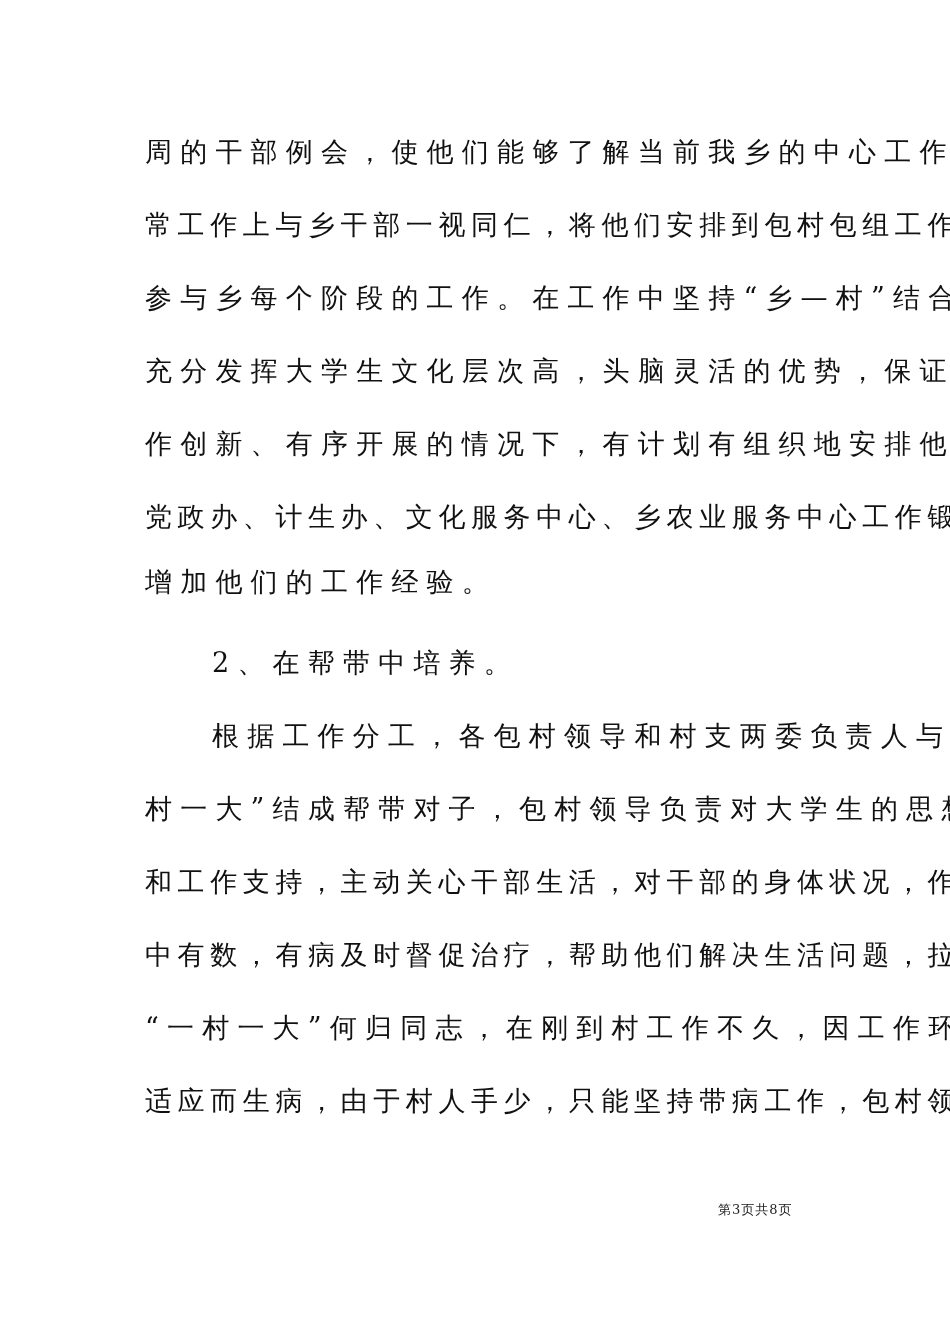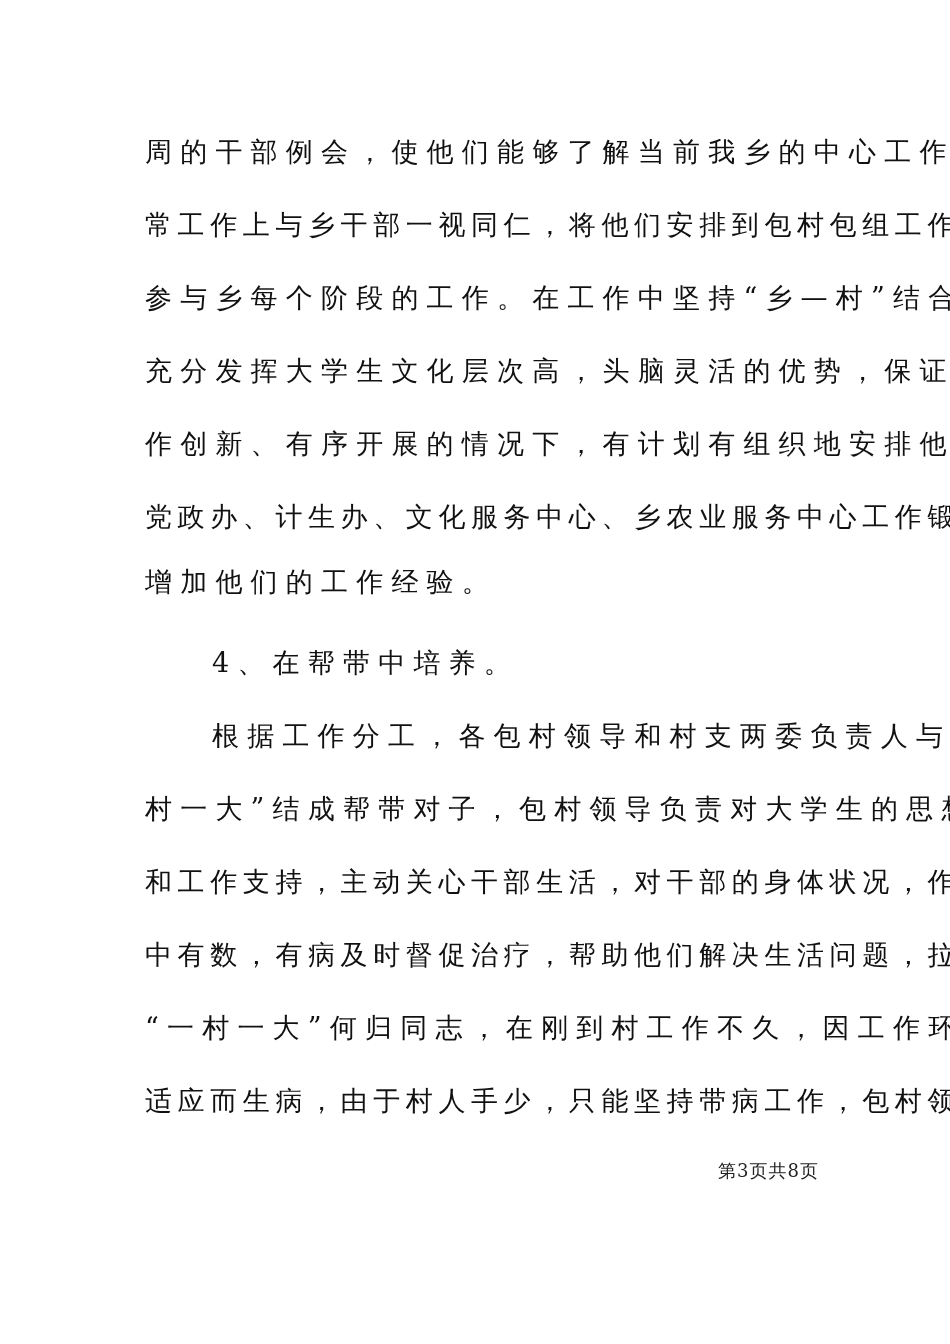--- a/index.html
+++ b/index.html
@@ -29,40 +29,40 @@
       font-size: 27px;
       line-height: 34px;
       white-space: nowrap;
       letter-spacing: 8.2px;
     }
     .line.indent { left: 212px; width: 603px; }
     .line.tight { letter-spacing: 5.6px; }
     .footer {
       position: absolute;
       left: 718px;
-      top: 1161px;
-      font-size: 18px;
+      top: 1200px;
+      font-size: 13px;
       line-height: 20px;
       color: #222;
       letter-spacing: 1px;
       font-family: "DejaVu Serif", serif;
     }
   </style>
 </head>
 <body>
 
 <div class="page">
   <div class="line" style="top:135px">周的干部例会，使他们能够了解当前我乡的中心工作。在日</div>
   <div class="line tight" style="top:208px">常工作上与乡干部一视同仁，将他们安排到包村包组工作中，</div>
   <div class="line" style="top:281px">参与乡每个阶段的工作。在工作中坚持“乡—村”结合，在</div>
   <div class="line" style="top:354px">充分发挥大学生文化层次高，头脑灵活的优势，保证各村工</div>
   <div class="line" style="top:427px">作创新、有序开展的情况下，有计划有组织地安排他们到乡</div>
   <div class="line tight" style="top:500px">党政办、计生办、文化服务中心、乡农业服务中心工作锻炼，</div>
   <div class="line" style="top:565px">增加他们的工作经验。</div>
-  <div class="line indent" style="top:646px">4、在帮带中培养。</div>
+  <div class="line indent" style="top:646px">2、在帮带中培养。</div>
   <div class="line indent" style="top:719px">根据工作分工，各包村领导和村支两委负责人与“一</div>
   <div class="line" style="top:792px">村一大”结成帮带对子，包村领导负责对大学生的思想指导</div>
   <div class="line tight" style="top:865px">和工作支持，主动关心干部生活，对干部的身体状况，作到心</div>
   <div class="line tight" style="top:938px">中有数，有病及时督促治疗，帮助他们解决生活问题，拉欧村</div>
   <div class="line" style="top:1011px">“一村一大”何归同志，在刚到村工作不久，因工作环境不</div>
   <div class="line tight" style="top:1084px">适应而生病，由于村人手少，只能坚持带病工作，包村领导知</div>
 
   <div class="footer">第3页共8页</div>
 </div>
 

